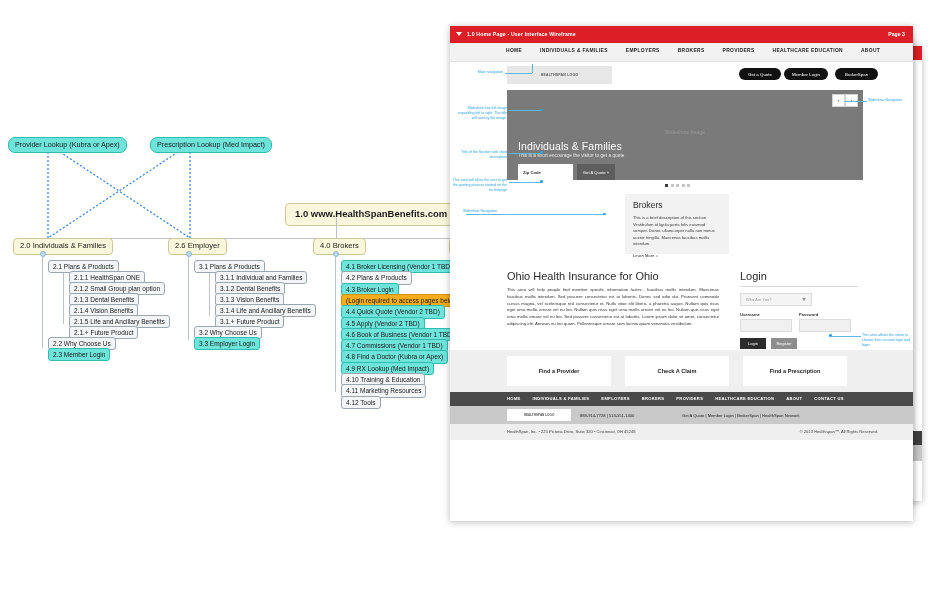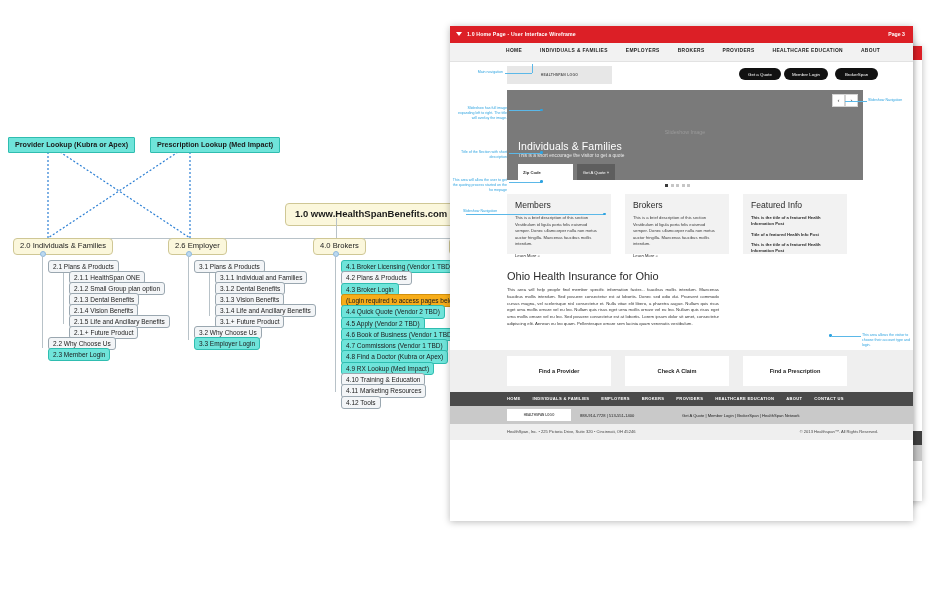--- a/index.html
+++ b/index.html
@@ -17,21 +17,21 @@
     border:1px solid #9aa7b0;border-radius:3px;
     background:#f3f5f7;color:#1b1b1b;
     font-size:6.5px;line-height:1.15;
     padding:2px 4px;white-space:nowrap;
   }
   .node.teal{background:#6fe4da;border-color:#2fbdb0;}
   .node.orange{background:#f7ad1a;border-color:#d3900c;}
   .node.cream{background:#fbf7dc;border-color:#cfc795;border-radius:4px;}
   .node.lvl1{font-size:7.6px;padding:3px 6px;}
   .node.home{font-size:9.5px;font-weight:bold;padding:5px 9px;}
-  .node.lookup{font-size:7.2px;padding:3px 6px;border-radius:1px;font-weight:bold;}
+  .node.lookup{font-size:7.2px;padding:3px 6px;border-radius:7px;}
 
   .hline{position:absolute;background:#b8c2c8;height:1px;}
   .vline{position:absolute;background:#b8c2c8;width:1px;}
   .tick{position:absolute;width:4px;height:4px;border-radius:50%;
         background:#bcd9ef;border:1px solid #8fb9dd;}
 
   svg.dashes{position:absolute;left:0;top:0;width:560px;height:600px;pointer-events:none;}
 
   
   .sheet{position:absolute;background:#fff;box-shadow:0 1px 7px rgba(0,0,0,.28);}
@@ -291,44 +291,53 @@
     <div class="dots" id="hero-dots">
         <i class="on"></i>
         <i></i>
         <i></i>
         <i></i>
         <i></i>
       </div>
   </div>
 
   <div class="cards">
-    <div class="card c1">
-      <h3>Members</h3>
-      <p>This is a brief description of this section Vestibulum id ligula porta felis euismod semper. Donec ullamcorper nulla non metus auctor fringilla. Maecenas faucibus mollis interdum.</p>
-      <div class="learn">Learn More »</div>
-    </div>
     <div class="card c2">
       <h3>Brokers</h3>
       <p>This is a brief description of this section Vestibulum id ligula porta felis euismod semper. Donec ullamcorper nulla non metus auctor fringilla. Maecenas faucibus mollis interdum.</p>
       <div class="learn">Learn More »</div>
     </div>
-    <div class="card c3">
-      <h3>Featured Info</h3>
-      <div id="featured-posts">
-          <div class="feat">This is the title of a featured Health Information Post</div>
-          <div class="feat">Title of a featured Health Info Post</div>
-          <div class="feat">This is the title of a featured Health Information Post</div>
-        </div>
-    </div>
   </div>
 
   <div class="copyrow">
     <div class="copy">
       <h2>Ohio Health Insurance for Ohio</h2>
       <p>This area will help people find member specific information faster... faucibus mollis interdum. Maecenas faucibus mollis interdum. Sed posuere consectetur est at lobortis. Donec sed odio dui. Praesent commodo cursus magna, vel scelerisque nisl consectetur et. Nulla vitae elit libero, a pharetra augue. Nullam quis risus eget urna mollis ornare vel eu leo. Nullam quis risus eget urna mollis ornare vel eu leo. Nullam quis risus eget urna mollis ornare vel eu leo. Sed posuere consectetur est at lobortis. Lorem ipsum dolor sit amet, consectetur adipiscing elit. Aenean eu leo quam. Pellentesque ornare sem lacinia quam venenatis vestibulum.</p>
+    </div>
+    <div class="login">
+      <h2>Login</h2>
+      <div class="rule"></div>
+      <div class="select">
+        <span>Who Are You?</span>
+        <div class="caret"></div>
+      </div>
+      <div class="flds">
+        <div class="fld">
+          <label>Username</label>
+          <div class="inp"></div>
+        </div>
+        <div class="fld">
+          <label>Password</label>
+          <div class="inp"></div>
+        </div>
+      </div>
+      <div class="btns">
+        <div class="b dark">Login</div>
+        <div class="b grey">Register</div>
+      </div>
     </div>
   </div>
 
   <div class="qlinks">
     <div class="qbox q1">Find a Provider</div>
     <div class="qbox q2">Check A Claim</div>
     <div class="qbox q3">Find a Prescription</div>
   </div>
 
   <div class="fnav">

